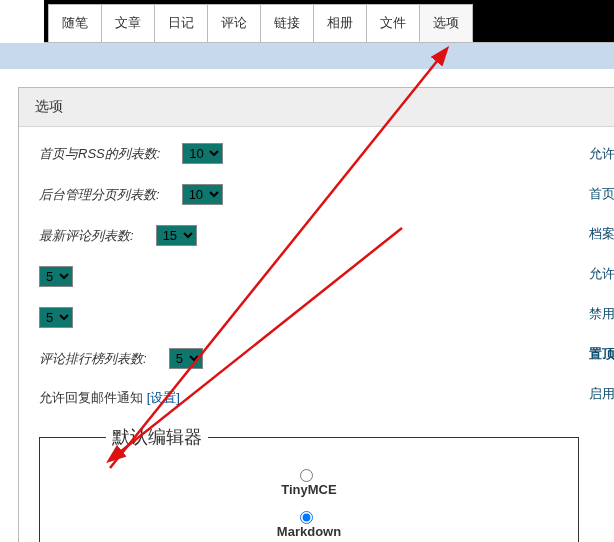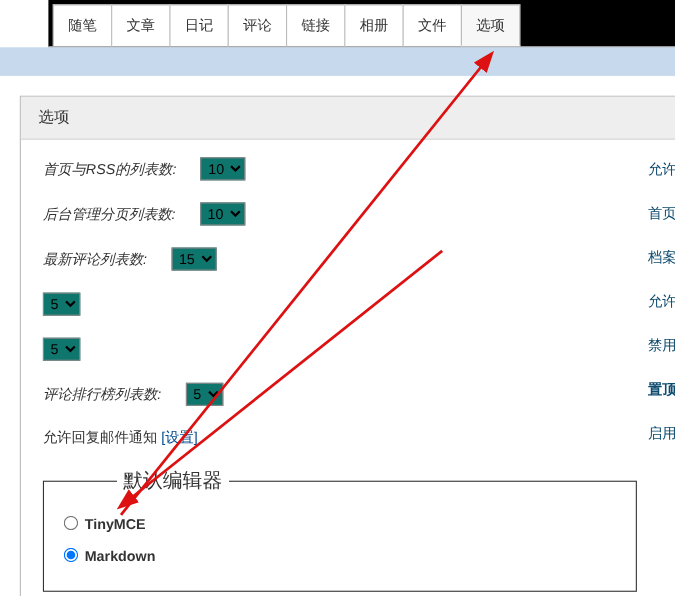--- a/index.html
+++ b/index.html
@@ -102,21 +102,22 @@
     width: 540px;
   }
   fieldset.editor-fs legend {
     padding: 0 6px;
     font-size: 18px;
     margin-left: 48px;
   }
   .radio-row {
     margin: 6px 0 14px 0;
     display: flex;
-    align-items: flex-start;
+    align-items: center;
+    flex-direction: column;
   }
   .radio-row input[type=radio] {
     margin: 0 6px 0 0;
   }
   .radio-row label { font-weight: bold; }
   svg.annotation {
     position: absolute;
     top: 0; left: 0;
     pointer-events: none;
   }

